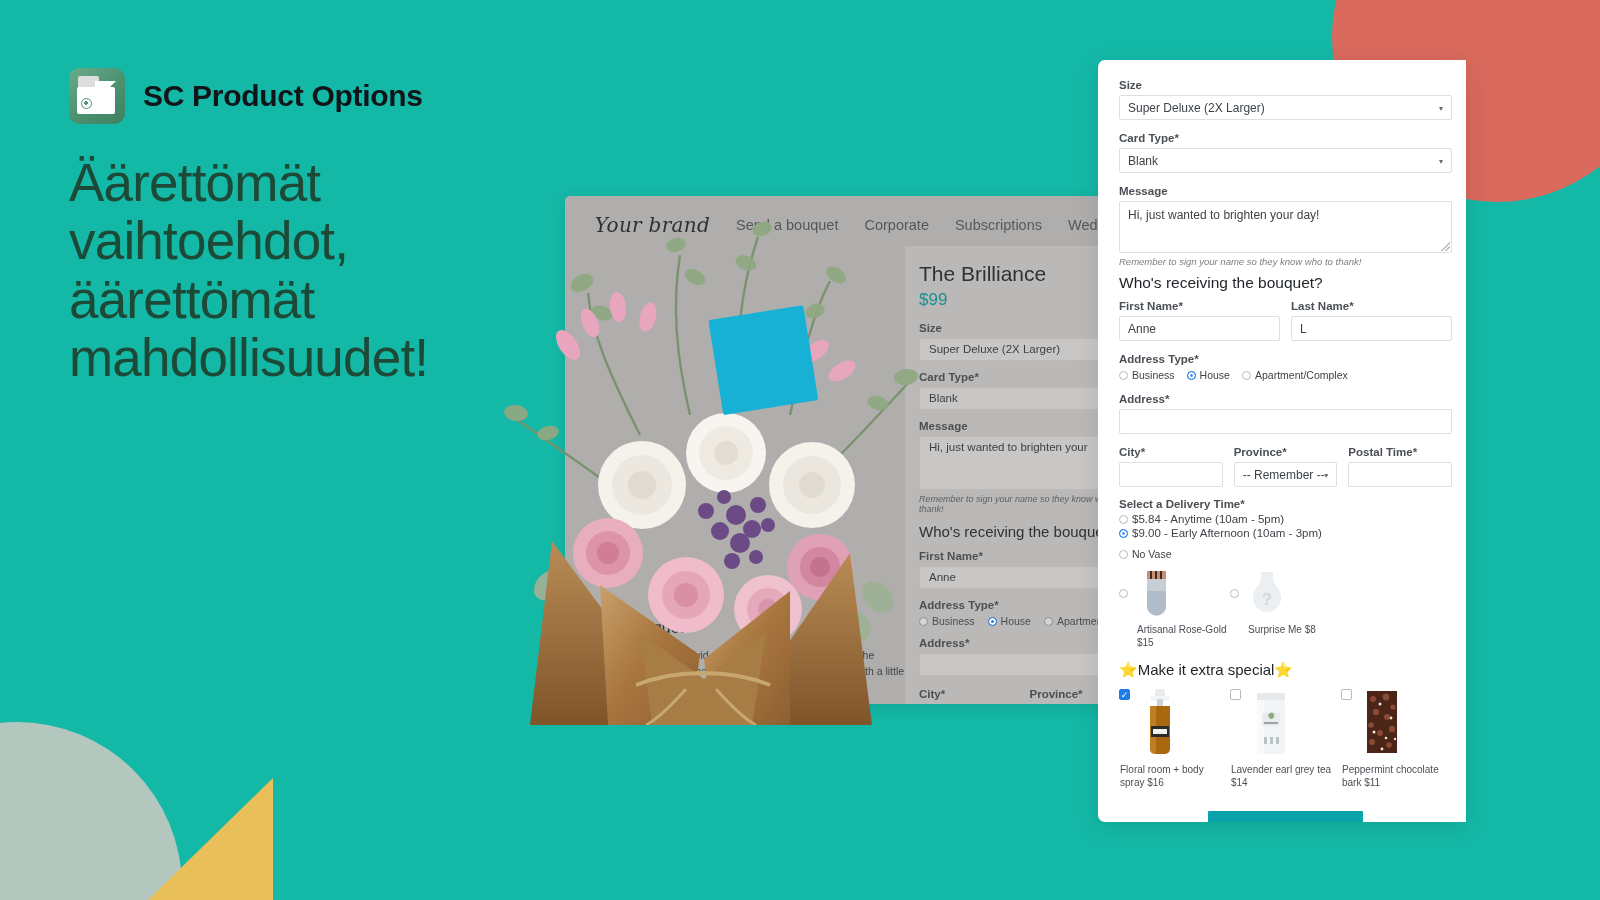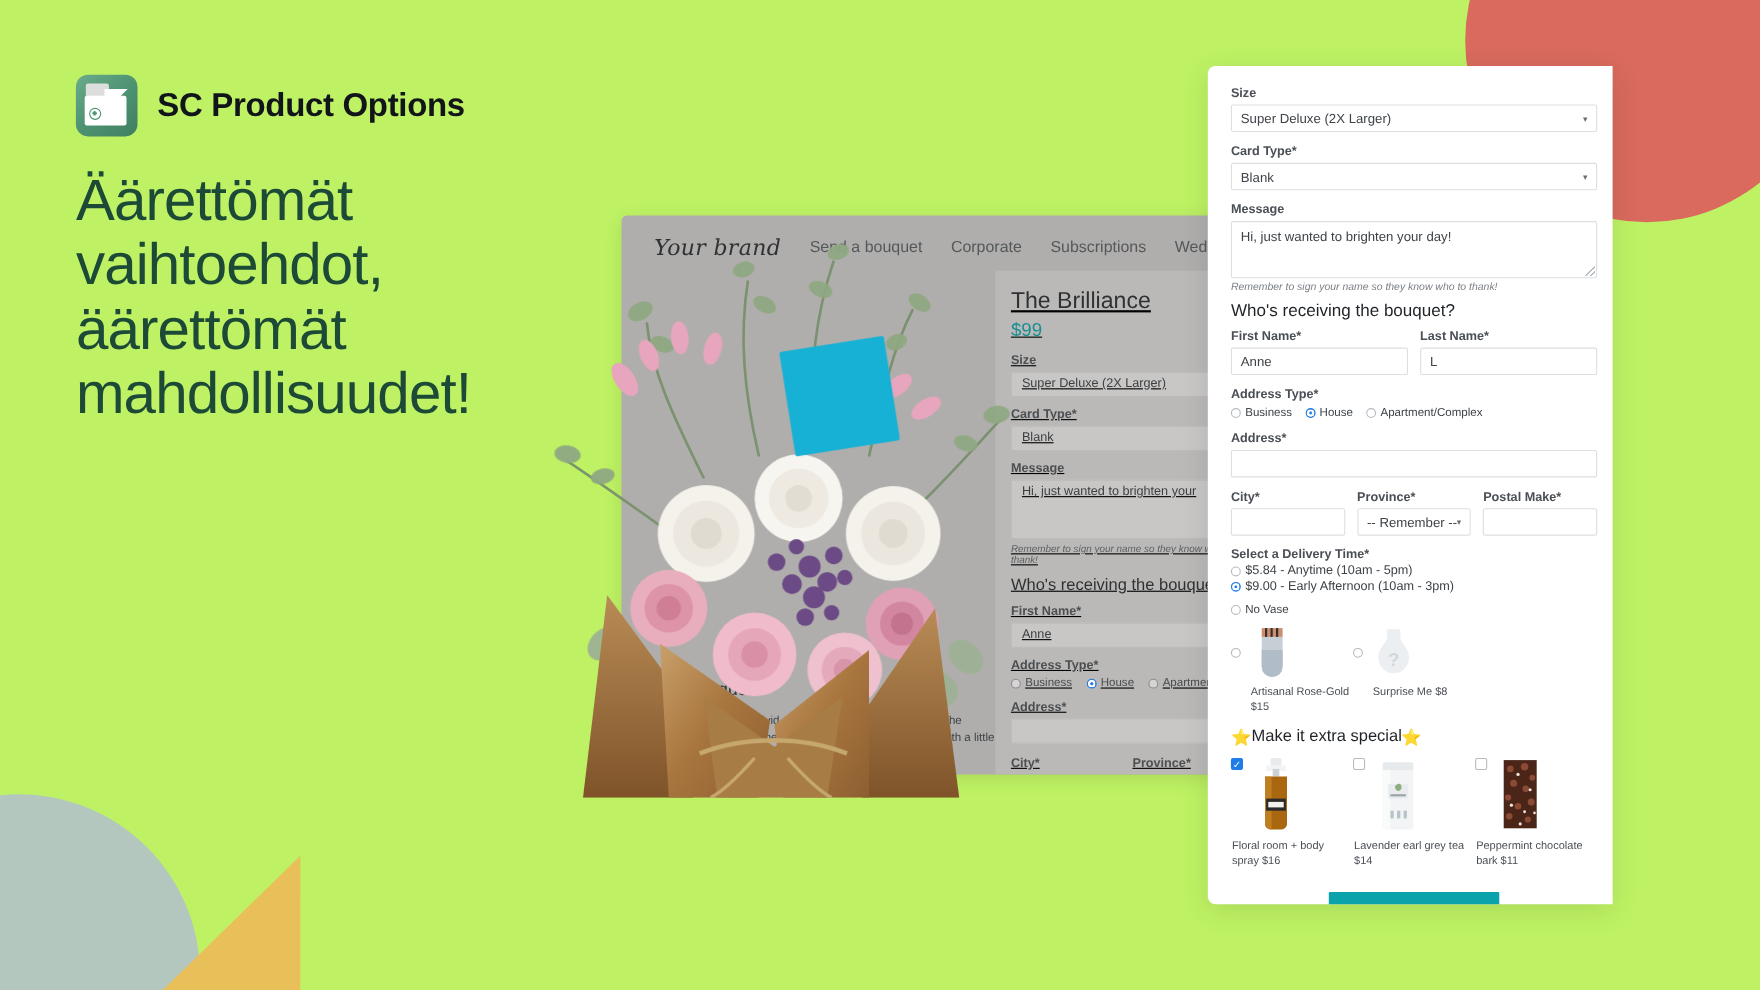--- a/index.html
+++ b/index.html
@@ -5,21 +5,21 @@
   * { box-sizing: border-box; }
   html, body {
     margin: 0; padding: 0;
     width: 1600px; height: 900px;
     overflow: hidden;
     font-family: "Liberation Sans", sans-serif;
   }
   #stage {
     position: relative;
     width: 1600px; height: 900px;
-    background: #bef264;
+    background: #14b8a6;
     overflow: hidden;
   }
 
   
   .deco-circle-red {
     position: absolute;
     right: -62px; top: -128px;
     width: 330px; height: 330px;
     border-radius: 50%;
     background: #d96a5d;
@@ -109,21 +109,21 @@
     display: flex; align-items: center; padding-left: 22px; gap: 26px; justify-content: center;
   }
   .bgshot .brandscript {
     font-family: "DejaVu Serif", serif; font-style: italic;
     font-size: 20px; color: #2f3133; letter-spacing: .3px;
   }
   .bgshot .navlink { font-size: 14.5px; color: #55585b; white-space: nowrap; }
 
   .bgshot .right-pane {
     position: absolute; left: 340px; top: 50px; right: 0; bottom: 0;
-    background: #bbb9b7; padding: 10px 12px 0 14px; text-decoration: underline;
+    background: #bbb9b7; padding: 10px 12px 0 14px;
   }
   .bgshot .prod-title { font-size: 21px; color: #2f3133; margin: 6px 0 4px; }
   .bgshot .prod-price { font-size: 17px; color: #1a8f93; margin-bottom: 12px; }
   .bgshot .g-label { font-size: 11.5px; font-weight: 700; color: #4c4f52; margin: 10px 0 4px; }
   .bgshot .g-field {
     height: 23px; background: #c9c7c5; border: 1px solid #bdbbb9;
     font-size: 11.5px; color: #3c3f42; padding: 4px 0 0 9px;
   }
   .bgshot .g-area { height: 54px; }
   .bgshot .g-hint { font-style: italic; font-size: 9px; color: #5d6063; margin-top: 4px; }
@@ -500,21 +500,21 @@
         </div>
       </div>
       <div>
         <div class="lbl">Province*</div>
         <div class="ctl">
           <span>-- Remember --</span>
           <span class="caret">▾</span>
         </div>
       </div>
       <div>
-        <div class="lbl">Postal Make*</div>
+        <div class="lbl">Postal Time*</div>
         <div class="ctl">
           <span></span>
         </div>
       </div>
     </div>
 
     <div class="sect-title">Select a Delivery Time*</div>
     <div class="stack-radio">
       <span class="dot"></span>
       <span>$5.84 - Anytime (10am - 5pm)</span>

